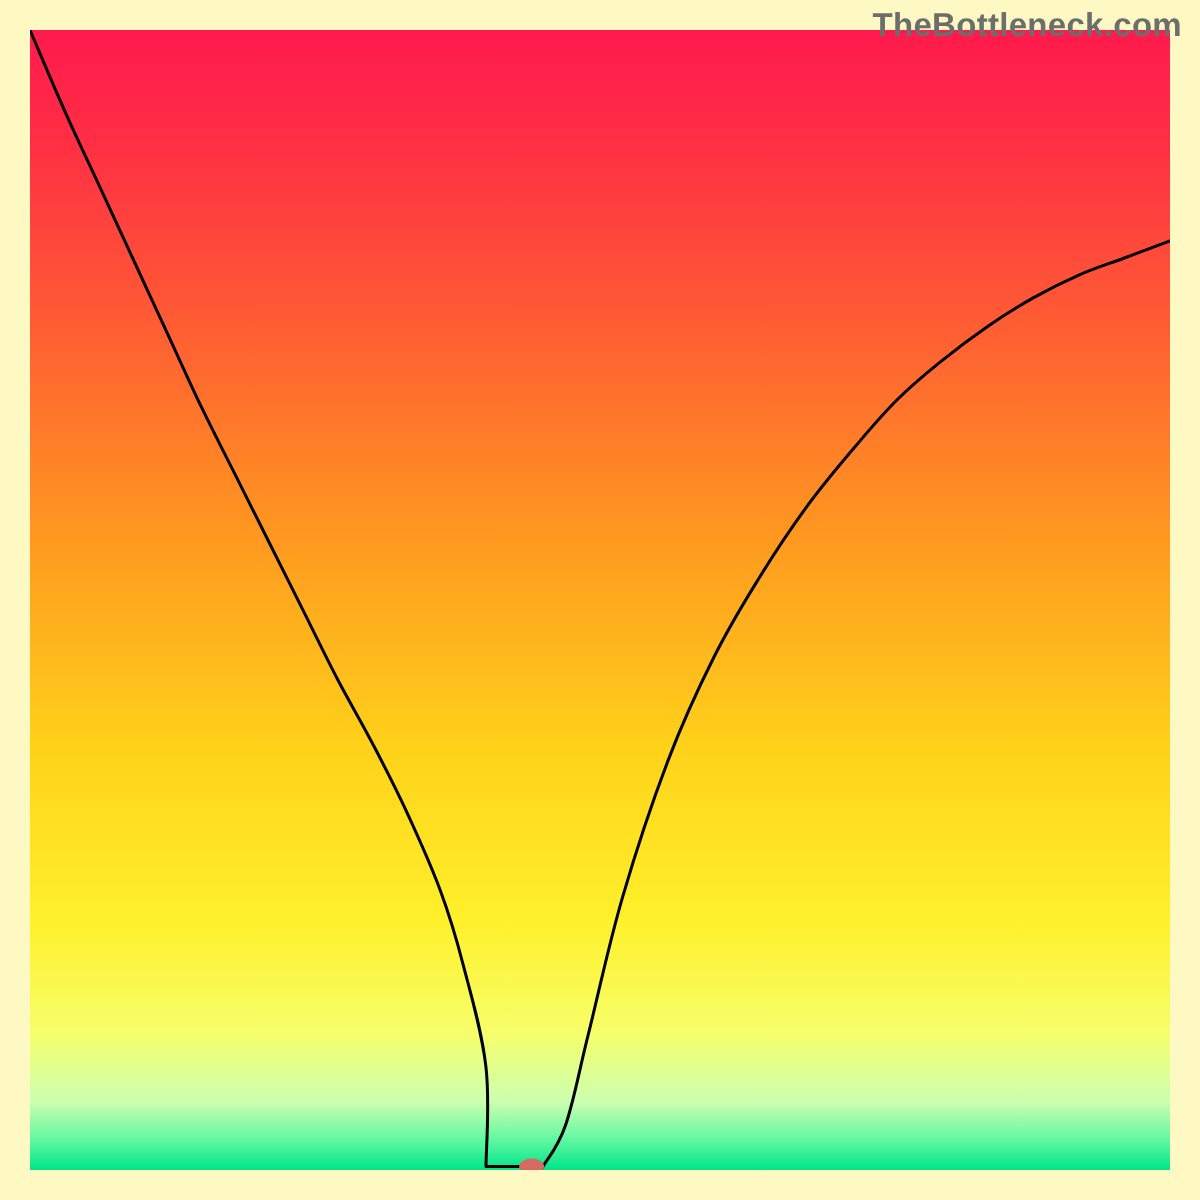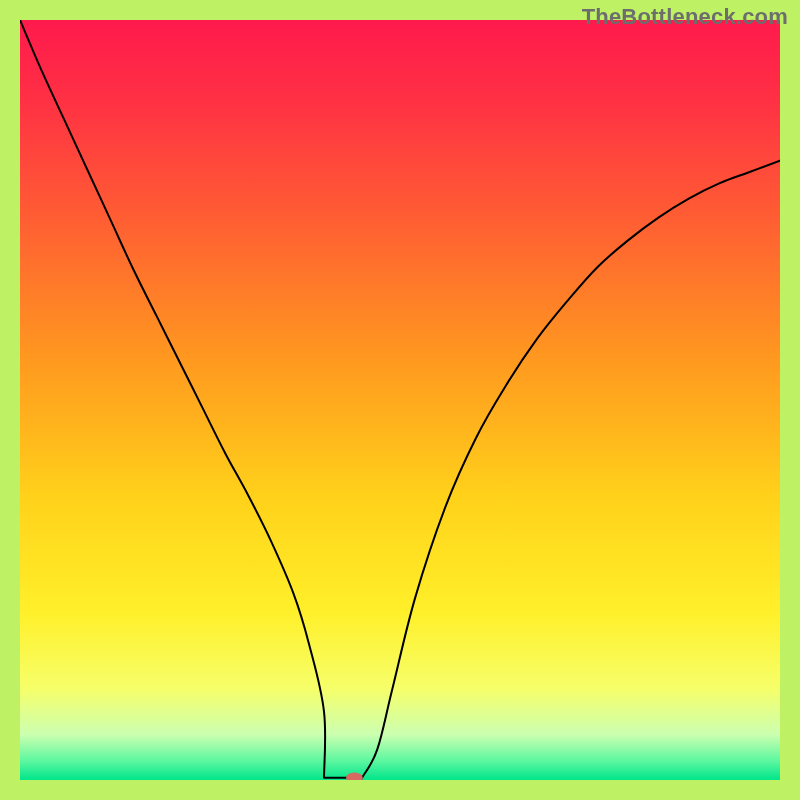--- a/index.html
+++ b/index.html
@@ -7,21 +7,21 @@
     padding: 0;
     width: 800px;
     height: 800px;
     background: #000;
     overflow: hidden;
   }
   .wrap {
     position: relative;
     width: 800px;
     height: 800px;
-    background: #bef264;
+    background: #fef9c3;
   }
   .wmark {
     position: absolute;
     top: 4px;
     right: 12px;
     font-family: Arial, Helvetica, sans-serif;
     font-size: 22px;
     font-weight: 600;
     color: #6d6d6d;
     letter-spacing: 0.2px;

